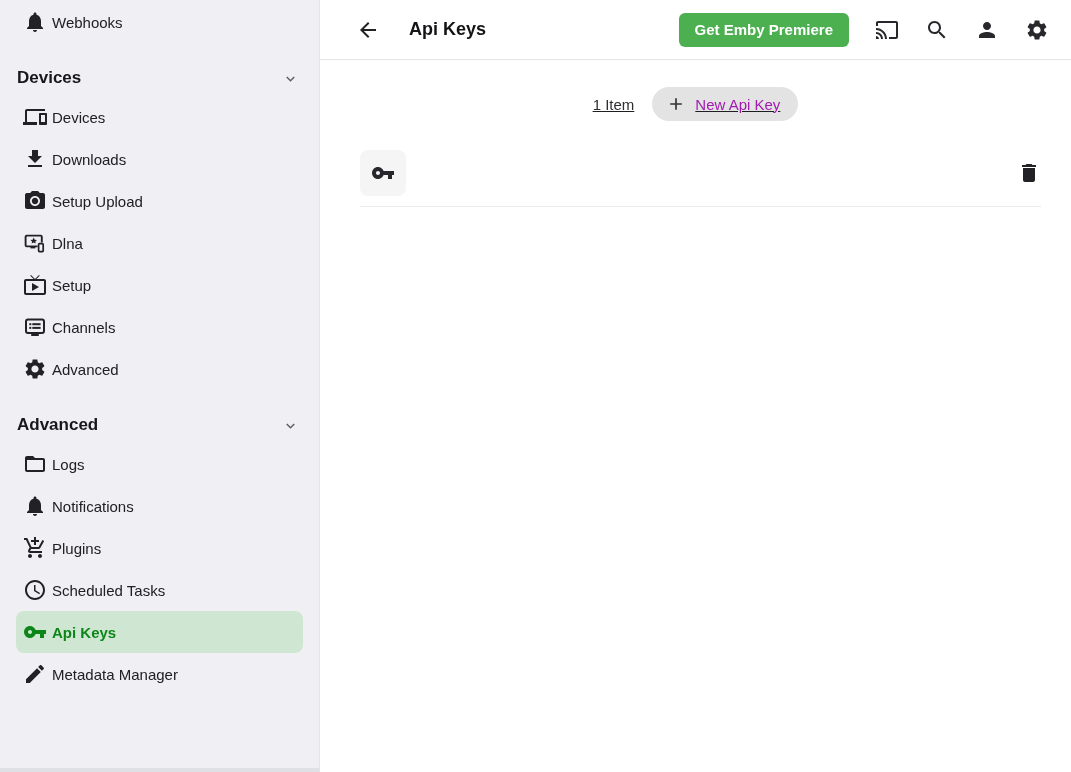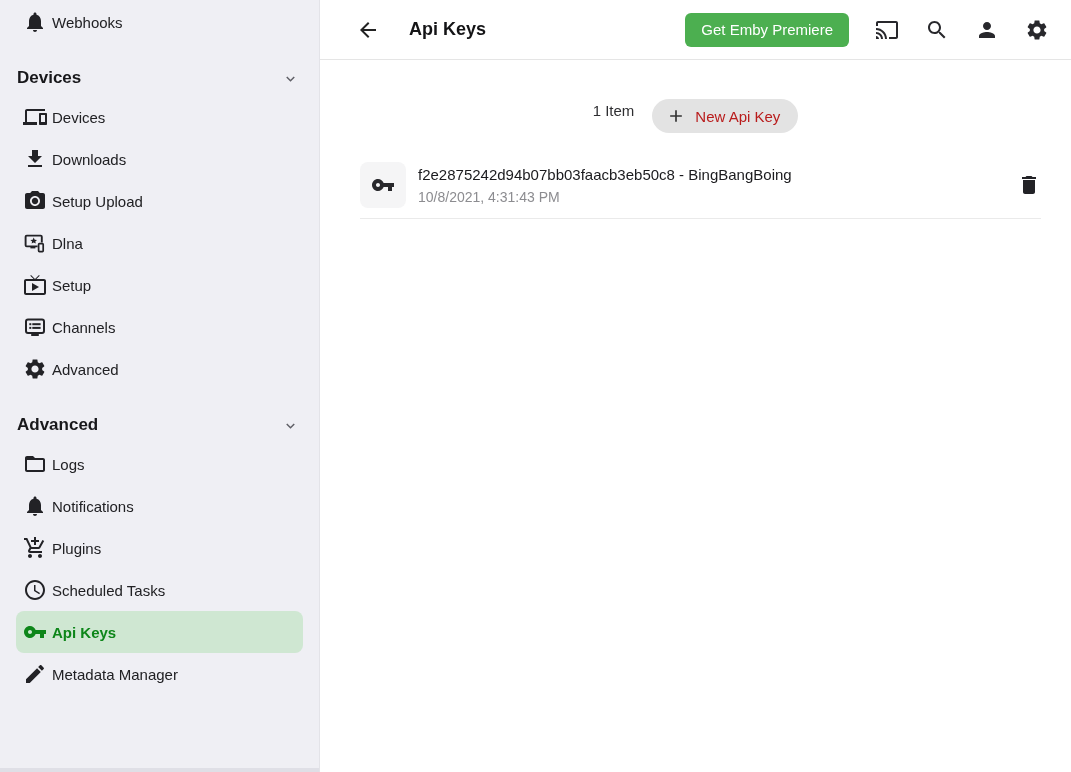--- a/index.html
+++ b/index.html
@@ -41,36 +41,36 @@
   .main { flex:1; display:flex; flex-direction:column; background:#fff; }
   .topbar {
     height:60px; display:flex; align-items:center;
     padding:0 22px 0 36px; border-bottom:1px solid #e5e5e5; flex:none;
   }
   .back-btn { width:24px; height:24px; color:#222; cursor:pointer; }
   .page-title { font-size:18px; font-weight:700; color:#141416; margin-left:29px; }
   .topbar-right { margin-left:auto; display:flex; align-items:center; gap:26px; }
   .premiere-btn {
     background:#4caf50; color:#ffffff; border:none; border-radius:6px;
-    height:34px; padding:0 16px; font-size:15px; font-weight:400;
+    height:34px; padding:0 16px; font-size:15px; font-weight:700;
     font-family:inherit; cursor:pointer;
   }
   .icon-btn { width:24px; height:24px; color:#28282c; cursor:pointer; }
 
   
-  .content { flex:1; overflow:auto; }
+  .content { flex:1; overflow:auto;text-decoration:underline; }
   .count-row {
     margin-top:27px; display:flex; align-items:center; justify-content:center;
     gap:18px;
   }
   .count-label { font-size:15px; color:#2e2e31; }
   .new-key-btn {
     background:#e3e3e3; border:none; border-radius:17px; height:34px;
     padding:0 18px 0 14px; display:flex; align-items:center; gap:9px;
-    font-size:15px; color:#b91c1c; font-family:inherit; cursor:pointer;margin-top:12px;
+    font-size:15px; color:#a21caf; font-family:inherit; cursor:pointer;
   }
   .new-key-btn .plus { width:20px; height:20px; color:#333; }
 
   .key-list { margin:29px 30px 0 40px; }
   .key-row {
     display:flex; align-items:center; gap:12px;
     padding-bottom:10px; border-bottom:1px solid #eaeaea;
   }
   .key-icon-box {
     width:46px; height:46px; border-radius:8px; background:#f5f5f6;
@@ -294,24 +294,20 @@
 
     <div class="key-list">
       <div class="key-row">
         <div class="key-icon-box">
           <span class="ic">
             <svg viewBox="0 0 24 24" width="24" height="24" fill="currentColor">
                 <path d="M12.65 10C11.83 7.67 9.61 6 7 6c-3.31 0-6 2.69-6 6s2.69 6 6 6c2.61 0 4.83-1.67 5.65-4H17v4h4v-4h2v-4H12.65zM7 14c-1.1 0-2-.9-2-2s.9-2 2-2 2 .9 2 2-.9 2-2 2z"></path>
               </svg>
           </span>
         </div>
-        <div class="key-text">
-          <span class="key-name">f2e2875242d94b07bb03faacb3eb50c8 - BingBangBoing</span>
-          <span class="key-date">10/8/2021, 4:31:43 PM</span>
-        </div>
         <span class="trash-btn">
           <svg viewBox="0 0 24 24" width="24" height="24" fill="currentColor">
               <path d="M6 19c0 1.1.9 2 2 2h8c1.1 0 2-.9 2-2V7H6v12zM19 4h-3.5l-1-1h-5l-1 1H5v2h14V4z"></path>
             </svg>
         </span>
       </div>
     </div>
 
   </div>
 </div>

